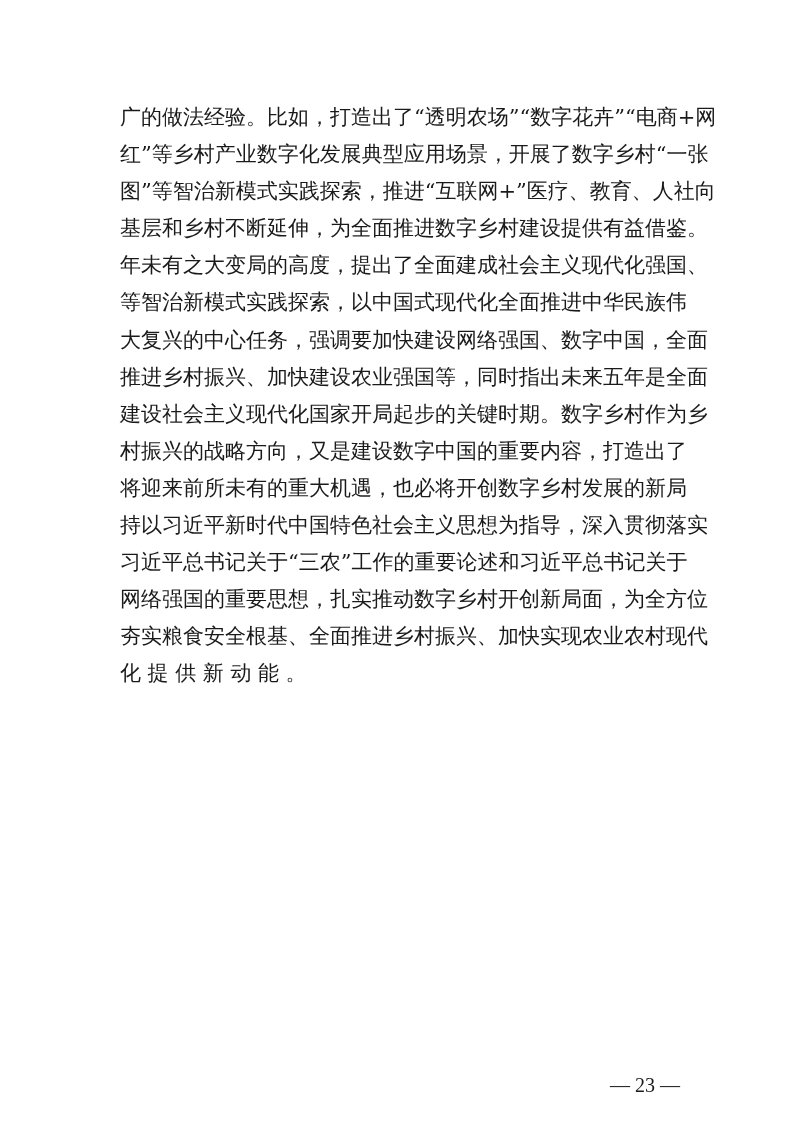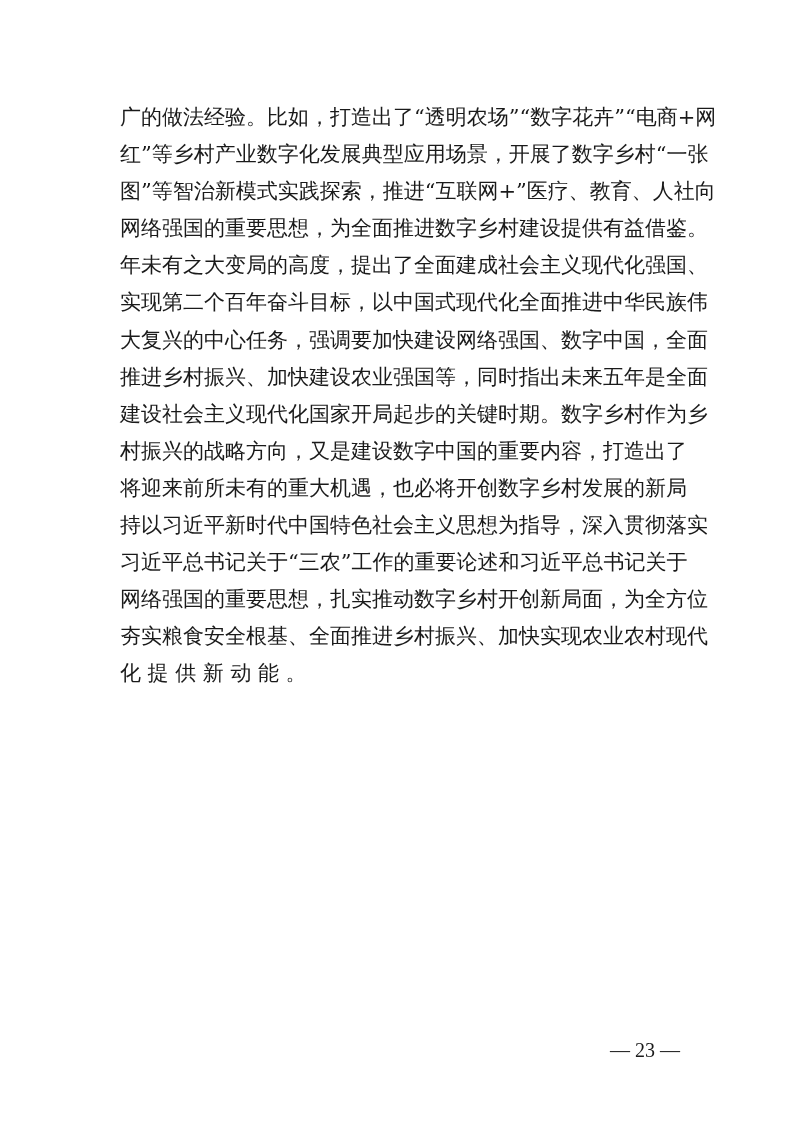--- a/index.html
+++ b/index.html
@@ -13,39 +13,39 @@
     .line {
       height: 37.1px; line-height: 37.1px;
       font-family: "DejaVu Serif", "Liberation Serif", serif;
       font-size: 21px; color: #1a1a1a;
       white-space: nowrap; text-align: justify; text-align-last: justify;
       letter-spacing: 0px;
     }
     .line.last { text-align-last: left; letter-spacing: 6.6px; }
     .line.indent { padding-left: 55px; }
     .page-number {
-      position: absolute; left: 610px; top: 1039px;
+      position: absolute; left: 610px; top: 1074px;
       font-family: "Liberation Serif", "DejaVu Serif", serif;
       font-size: 20px; color: #1a1a1a;
     }
   </style>
 </head>
 <body>
 
 <div class="page">
   <div class="text-block">
     <div class="paragraph">
       <div class="line">广的做法经验。比如，打造出了“透明农场”“数字花卉”“电商+网</div>
       <div class="line">红”等乡村产业数字化发展典型应用场景，开展了数字乡村“一张</div>
       <div class="line">图”等智治新模式实践探索，推进“互联网+”医疗、教育、人社向</div>
-      <div class="line">网络强国的重要思想，为全面推进数字乡村建设提供有益借鉴。</div>
+      <div class="line">基层和乡村不断延伸，为全面推进数字乡村建设提供有益借鉴。</div>
     </div>
     <div class="paragraph">
       <div class="line">年未有之大变局的高度，提出了全面建成社会主义现代化强国、</div>
-      <div class="line">实现第二个百年奋斗目标，以中国式现代化全面推进中华民族伟</div>
+      <div class="line">等智治新模式实践探索，以中国式现代化全面推进中华民族伟</div>
       <div class="line">大复兴的中心任务，强调要加快建设网络强国、数字中国，全面</div>
       <div class="line">推进乡村振兴、加快建设农业强国等，同时指出未来五年是全面</div>
       <div class="line">建设社会主义现代化国家开局起步的关键时期。数字乡村作为乡</div>
       <div class="line">村振兴的战略方向，又是建设数字中国的重要内容，打造出了</div>
       <div class="line">将迎来前所未有的重大机遇，也必将开创数字乡村发展的新局</div>
       <div class="line">持以习近平新时代中国特色社会主义思想为指导，深入贯彻落实</div>
       <div class="line">习近平总书记关于“三农”工作的重要论述和习近平总书记关于</div>
       <div class="line">网络强国的重要思想，扎实推动数字乡村开创新局面，为全方位</div>
       <div class="line">夯实粮食安全根基、全面推进乡村振兴、加快实现农业农村现代</div>
       <div class="line last">化提供新动能。</div>

